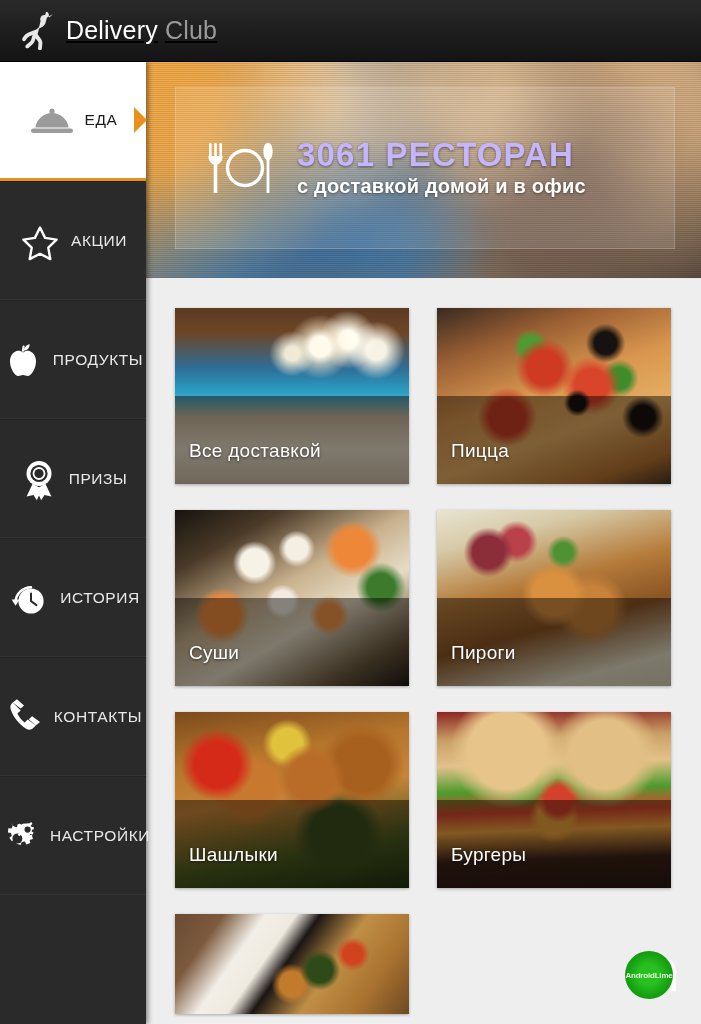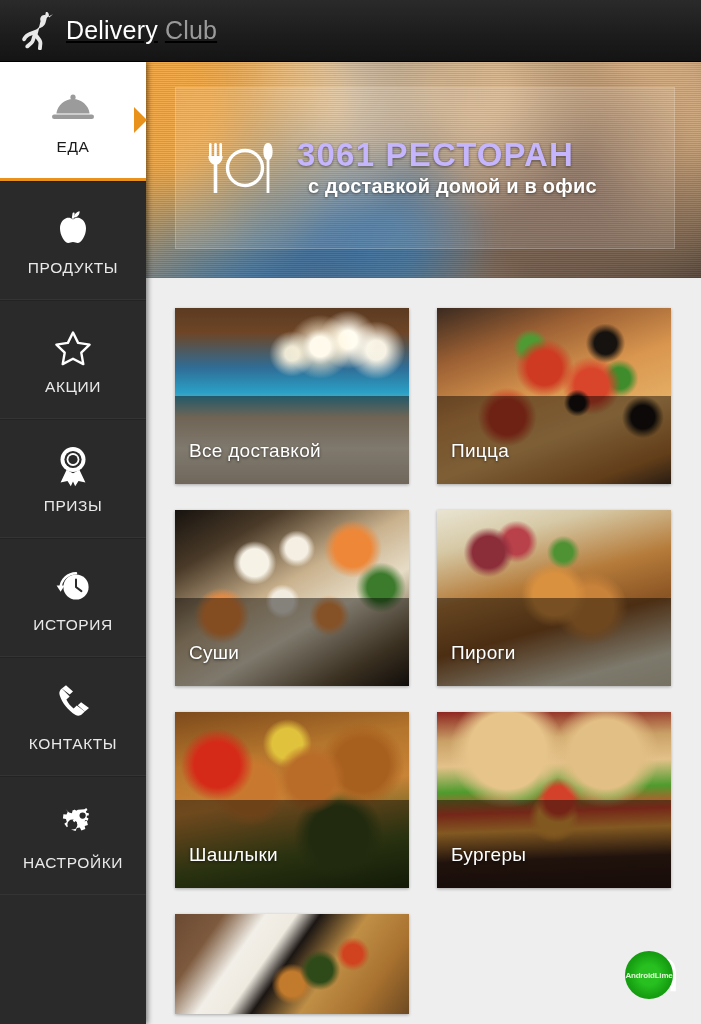--- a/index.html
+++ b/index.html
@@ -16,21 +16,21 @@
   .logo-mark{ width:42px; height:40px; flex:0 0 42px; display:flex; align-items:center;
     justify-content:center; }
   .logo-mark svg{ display:block; }
   .brand{ margin-left:10px; font-size:25px; letter-spacing:.2px; white-space:nowrap; }
   .brand .b1{ color:#ffffff; font-weight:400; }
   .brand .b2{ color:#9a9a9a; font-weight:400; margin-left:7px; }
 
   
   .sidebar{ position:absolute; left:0; top:62px; width:146px; height:962px;
     background:#2a2a2a; z-index:20; box-shadow:2px 0 5px rgba(0,0,0,.45); }
-  .nav-item{ position:relative; height:119px; display:flex; flex-direction:column;
+  .nav-item{ position:relative; height:119px; display:flex; flex-direction:row;
     align-items:center; justify-content:center; gap:10px;
     border-bottom:1px solid #343434; border-top:1px solid #232323; }
   .nav-item:first-child{ border-top:none; }
   .nav-item .ico{ height:44px; display:flex; align-items:flex-end; justify-content:center; }
   .nav-item .ico svg{ display:block; }
   .nav-item .lbl{ font-size:15.5px; letter-spacing:.6px; color:#e9e9e9; font-weight:400; }
 
   .nav-item.active{ background:#ffffff; border-bottom:3px solid #e8921c; border-top:none; }
   .nav-item.active .lbl{ color:#1b1b1b; }
   
@@ -61,21 +61,21 @@
     background:repeating-linear-gradient(0deg, rgba(0,0,0,.10) 0 1px, rgba(255,255,255,.03) 1px 2px); }
   .banner .panel{ position:absolute; left:29px; top:25px; width:500px; height:162px;
     background:rgba(255,255,255,.12); border:1px solid rgba(255,255,255,.18); }
   .banner .inner{ position:absolute; left:29px; top:25px; width:500px; height:162px;
     display:flex; align-items:center; padding-left:18px; }
   .banner .plate{ flex:0 0 96px; display:flex; align-items:center; justify-content:center; }
   .banner .txt{ margin-left:8px; }
   .banner .t1{ font-size:33px; font-weight:700; color:#c4b5fd; letter-spacing:1.2px;
     line-height:1.05; text-shadow:0 1px 3px rgba(0,0,0,.45); }
   .banner .t2{ font-size:20px; font-weight:700; color:#ffffff; letter-spacing:.2px;
-    margin-top:3px; text-shadow:0 1px 3px rgba(0,0,0,.45);margin-left:11px; }
+    margin-top:3px; text-shadow:0 1px 3px rgba(0,0,0,.45); }
 
   
   .grid{ position:relative; padding:30px 0 0 29px; display:flex; flex-wrap:wrap;
     gap:26px 28px; width:555px; }
   .tile{ position:relative; width:234px; height:176px; overflow:hidden;
     box-shadow:0 1px 3px rgba(0,0,0,.30); background:#333; }
   .tile .photo{ position:absolute; inset:0; }
   .tile .shade{ position:absolute; left:0; right:0; bottom:0; height:50%;
     background:rgba(0,0,0,.45); }
   .tile .cap{ position:absolute; left:14px; bottom:22px; color:#ffffff;
@@ -173,36 +173,36 @@
           <rect x="2" y="20.6" width="42" height="4.4" rx="2.2" fill="#9b9b9b"></rect>
           <circle cx="23" cy="3.2" r="2.6" fill="#9b9b9b"></circle>
         </svg>
       </div>
       <div class="lbl">ЕДА</div>
       <div class="arrow"></div>
     </div>
 
     <div class="nav-item">
       <div class="ico">
+        <svg width="42" height="40" viewBox="0 0 42 40" aria-hidden="true">
+          <path fill="none" stroke="#ffffff" stroke-width="2.4" stroke-linejoin="round" d="M21 4.5l5.1 10.4 11.5 1.7-8.3 8.1 2 11.4L21 30.7l-10.3 5.4 2-11.4-8.3-8.1 11.5-1.7z"></path>
+        </svg>
+      </div>
+      <div class="lbl">АКЦИИ</div>
+    </div>
+
+    <div class="nav-item">
+      <div class="ico">
         <svg width="40" height="42" viewBox="0 0 40 42" aria-hidden="true">
           <path fill="#ffffff" d="M20 12.5c-2-1.6-4.6-2.2-7-1.2C9.4 12.8 7 16.6 7 21.4c0 6.8 4.6 14.6 8.4 14.6 1.6 0 2.6-.9 4.6-.9s3 .9 4.6.9c3.8 0 8.4-7.8 8.4-14.6 0-4.8-2.4-8.6-6-10.1-2.4-1-5-.4-7 1.2z"></path>
           <path fill="#ffffff" d="M20.8 10.6c.2-3.2 2.6-5.9 5.8-6.4.3 3.2-2.2 6.2-5.8 6.4z"></path>
           <rect x="19.2" y="5.4" width="2.1" height="6.4" rx="1" fill="#ffffff" transform="rotate(9 20 8.6)"></rect>
         </svg>
       </div>
       <div class="lbl">ПРОДУКТЫ</div>
-    </div>
-
-    <div class="nav-item">
-      <div class="ico">
-        <svg width="42" height="40" viewBox="0 0 42 40" aria-hidden="true">
-          <path fill="none" stroke="#ffffff" stroke-width="2.4" stroke-linejoin="round" d="M21 4.5l5.1 10.4 11.5 1.7-8.3 8.1 2 11.4L21 30.7l-10.3 5.4 2-11.4-8.3-8.1 11.5-1.7z"></path>
-        </svg>
-      </div>
-      <div class="lbl">АКЦИИ</div>
     </div>
 
     <div class="nav-item">
       <div class="ico">
         <svg width="40" height="44" viewBox="0 0 40 44" aria-hidden="true">
           <path fill="#ffffff" d="M13.6 26.8l-6 12.6 6.9-1.3 3.3 5.2 5.2-11.4z"></path>
           <path fill="#ffffff" d="M26.4 26.8l6 12.6-6.9-1.3-3.3 5.2-5.2-11.4z"></path>
           <circle cx="20" cy="16.5" r="12.5" fill="#ffffff"></circle>
           <circle cx="20" cy="16.5" r="8.6" fill="#2a2a2a"></circle>
           <circle cx="20" cy="16.5" r="6.4" fill="#ffffff"></circle>

